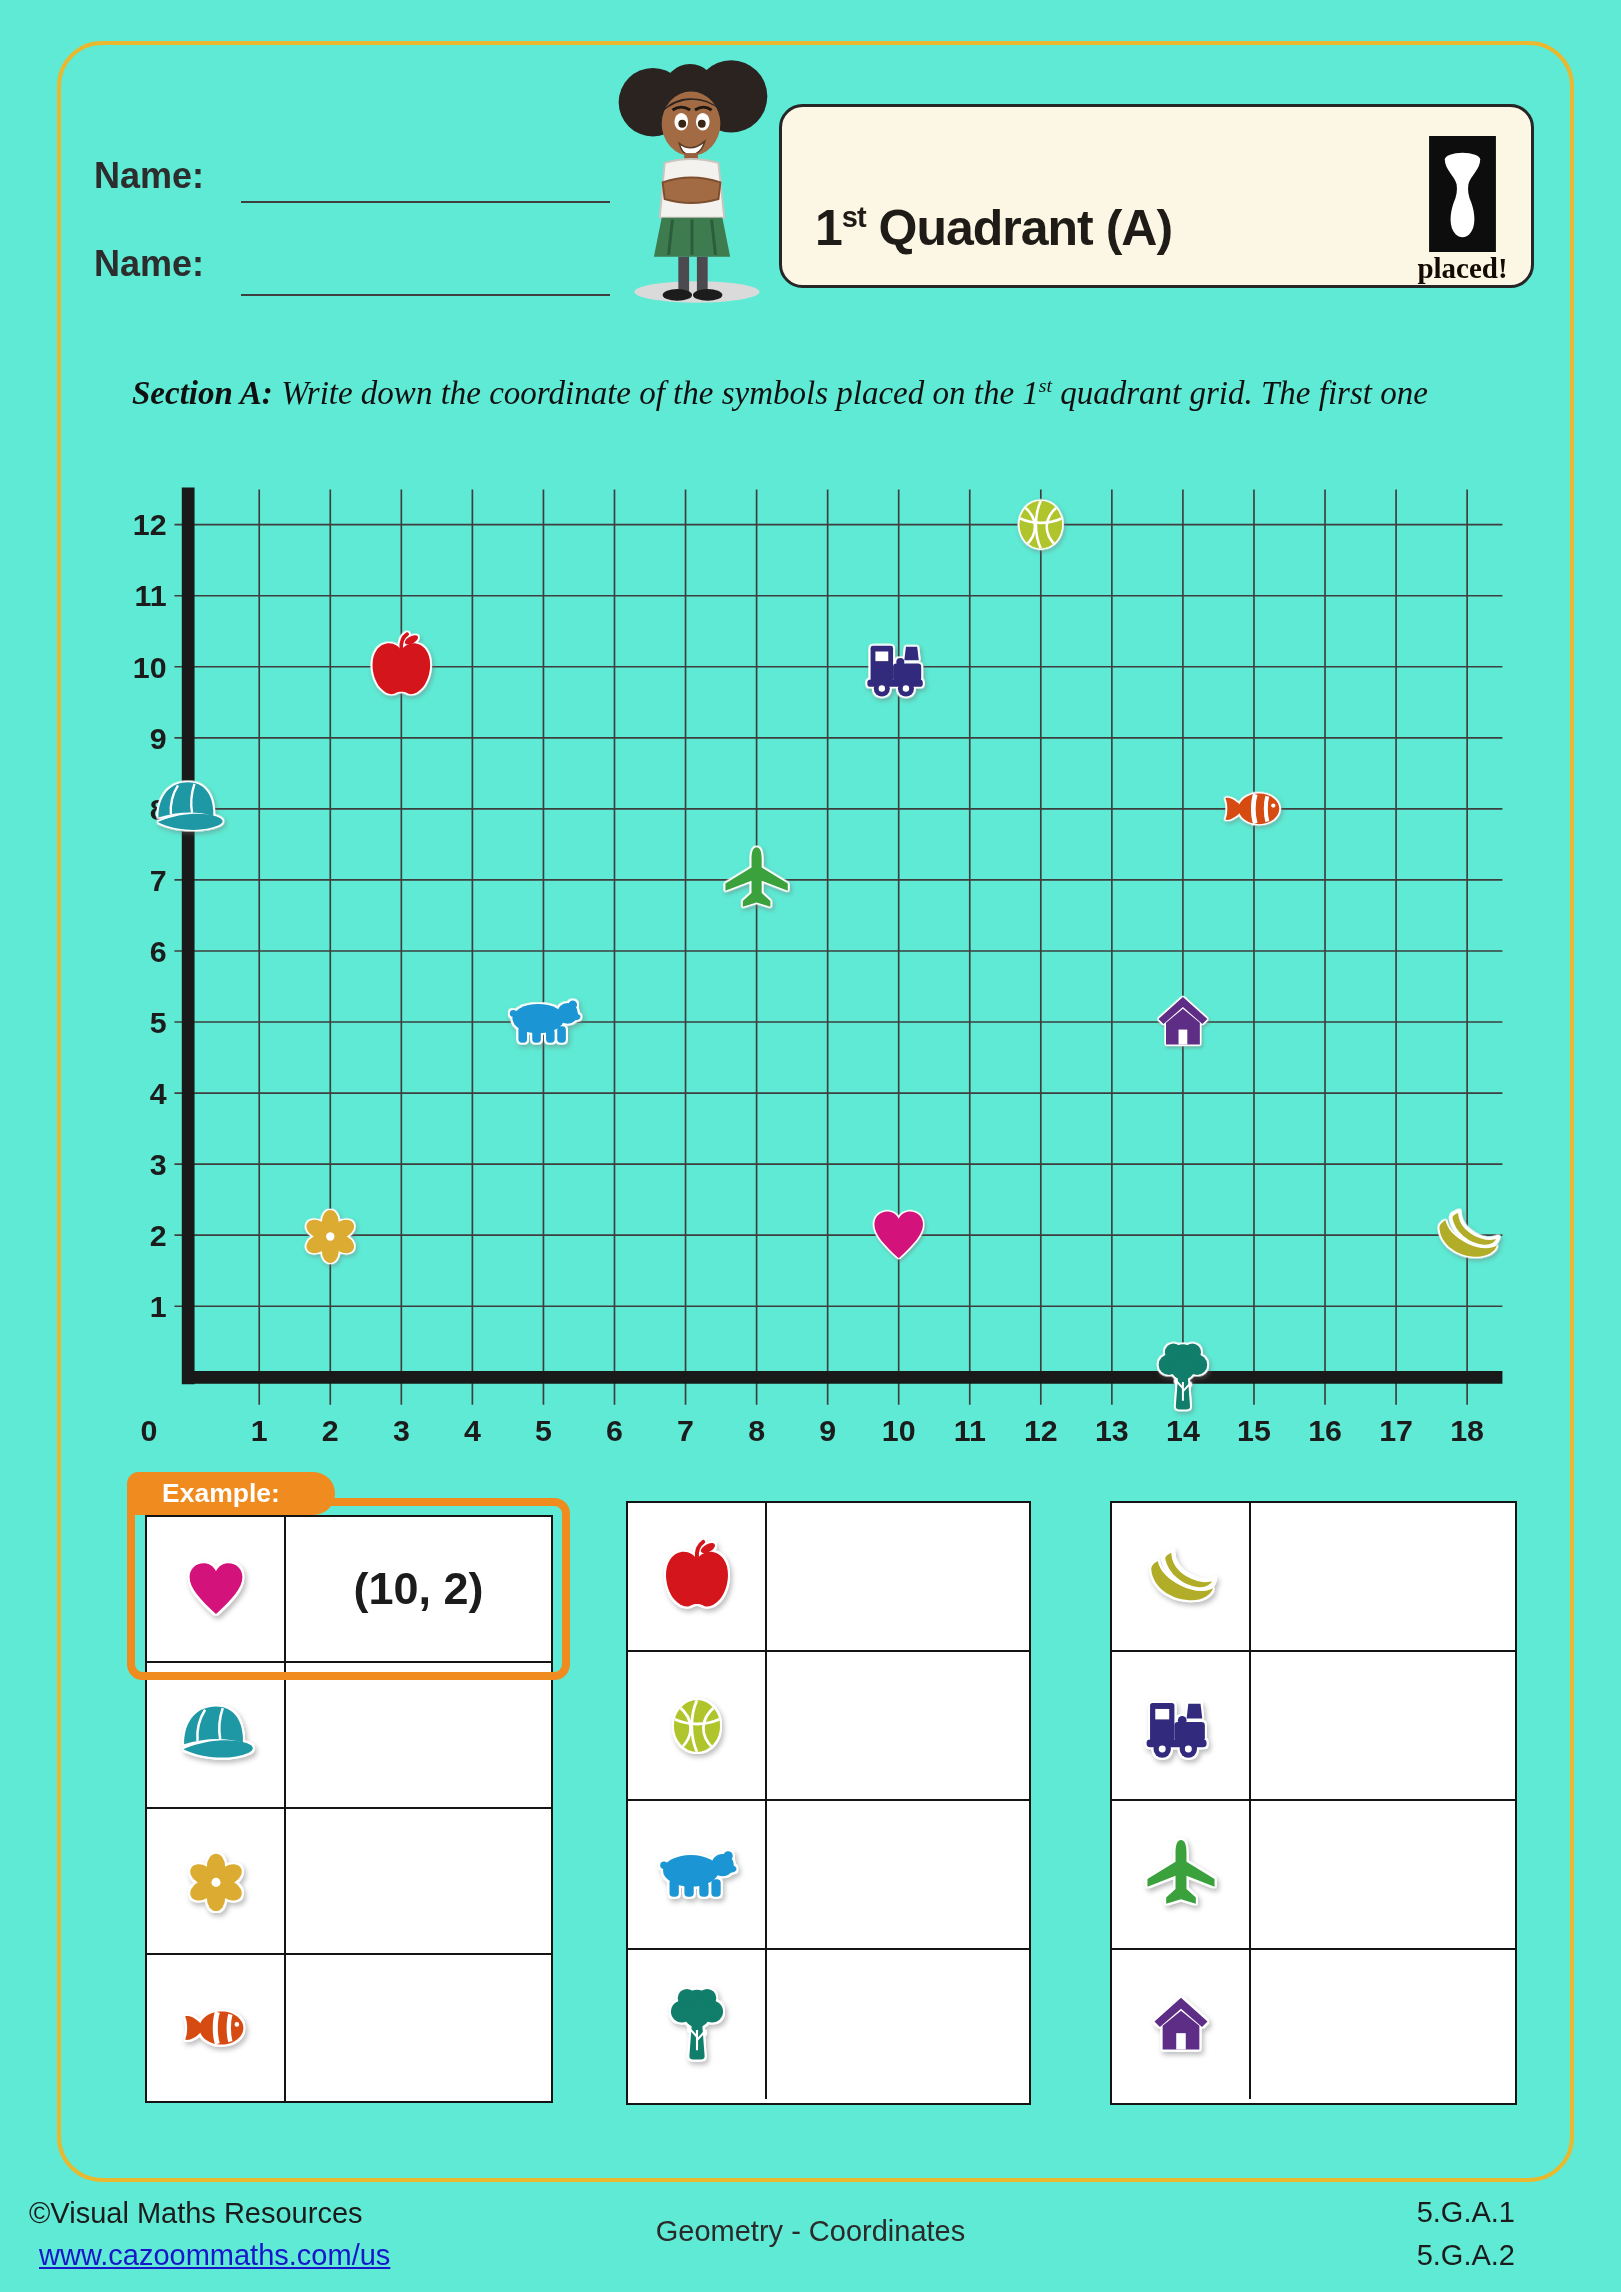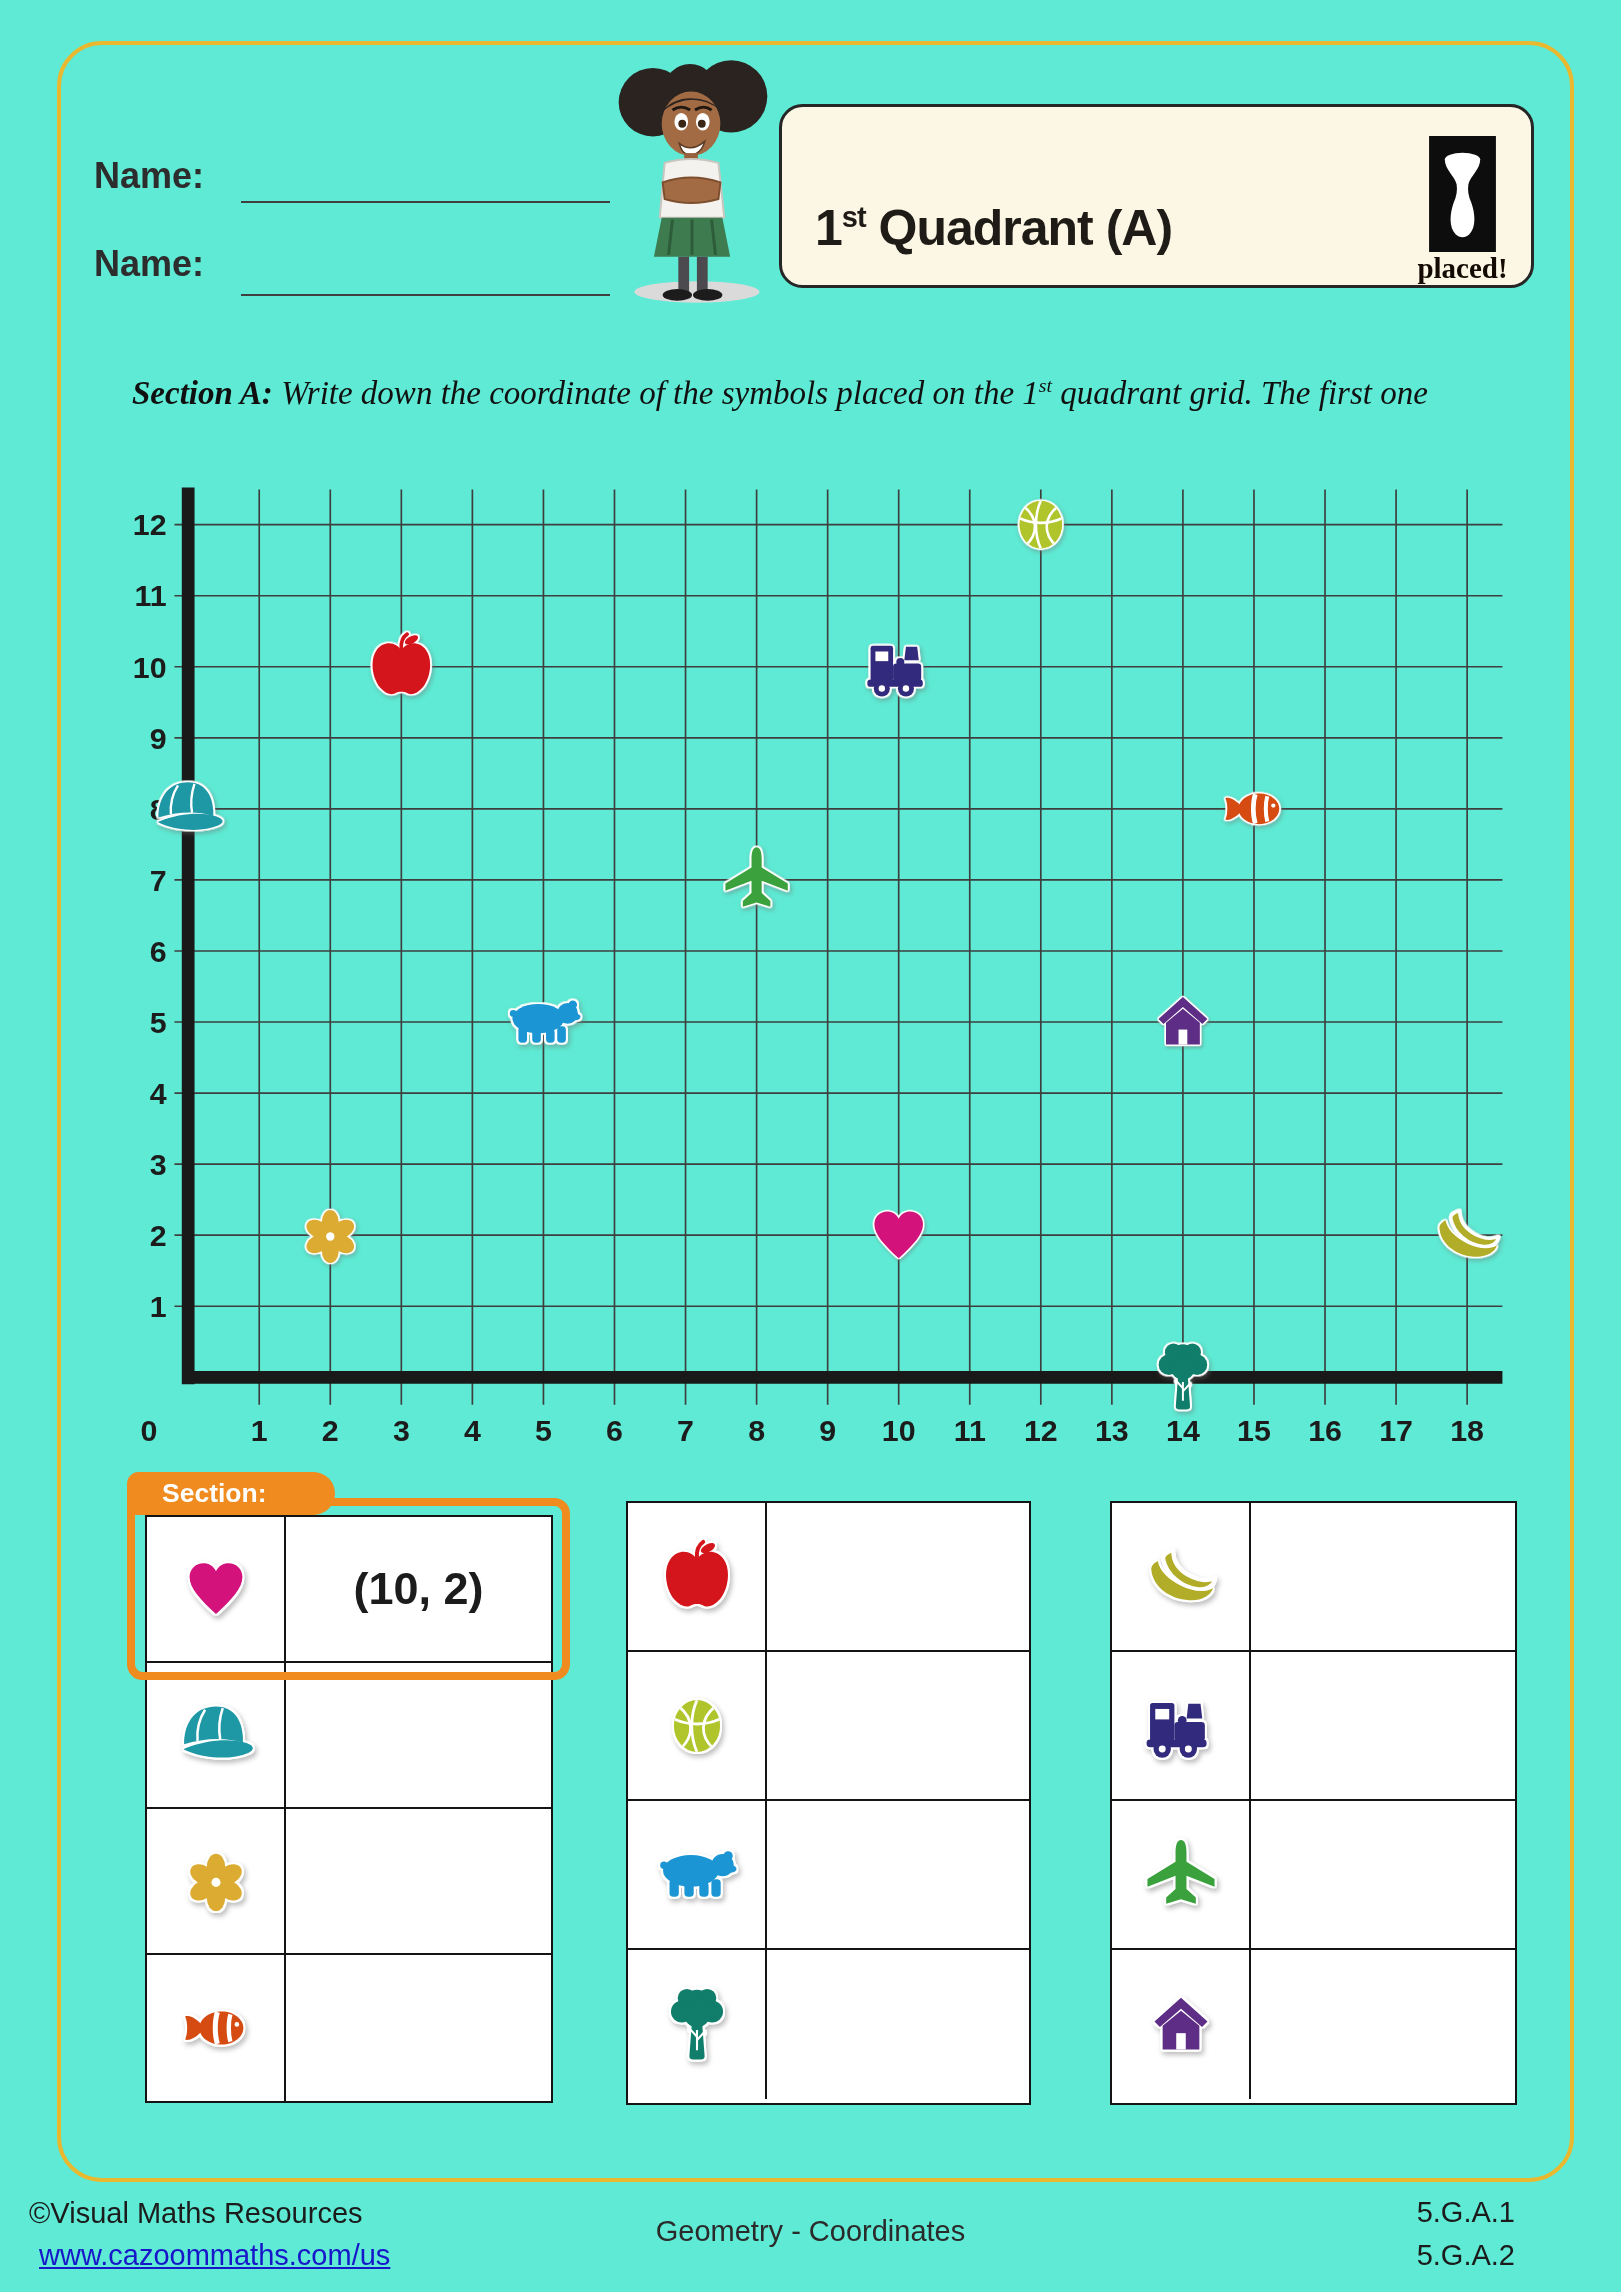--- a/index.html
+++ b/index.html
@@ -441,21 +441,21 @@
             </g>
     <rect x="43" y="62" width="14" height="24" fill="#fff"></rect>
           </svg>
         </div>
         <div class="answer-cell"></div>
       </div>
     </div>
 
   <div class="example-border"></div>
   <div class="example-tab">
-    <span>Section:</span>
+    <span>Example:</span>
   </div>
 
   <div id="footer-copyright" class="footer-text">©Visual Maths Resources</div>
   <div id="footer-link" class="footer-text">www.cazoommaths.com/us</div>
   <div id="footer-center" class="footer-text">Geometry - Coordinates</div>
   <div id="footer-std1" class="footer-text">5.G.A.1</div>
   <div id="footer-std2" class="footer-text">5.G.A.2</div>
 </div>
 
 

